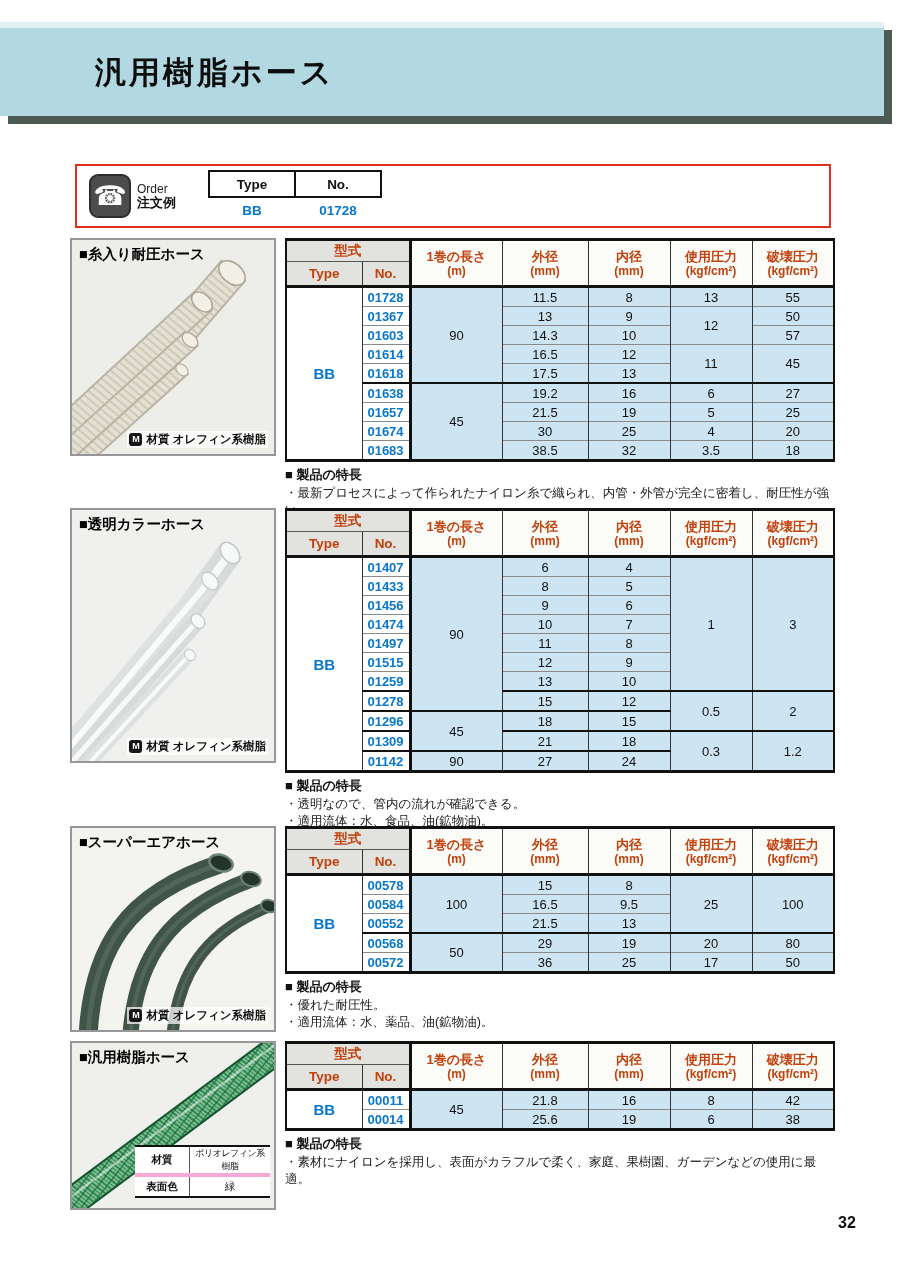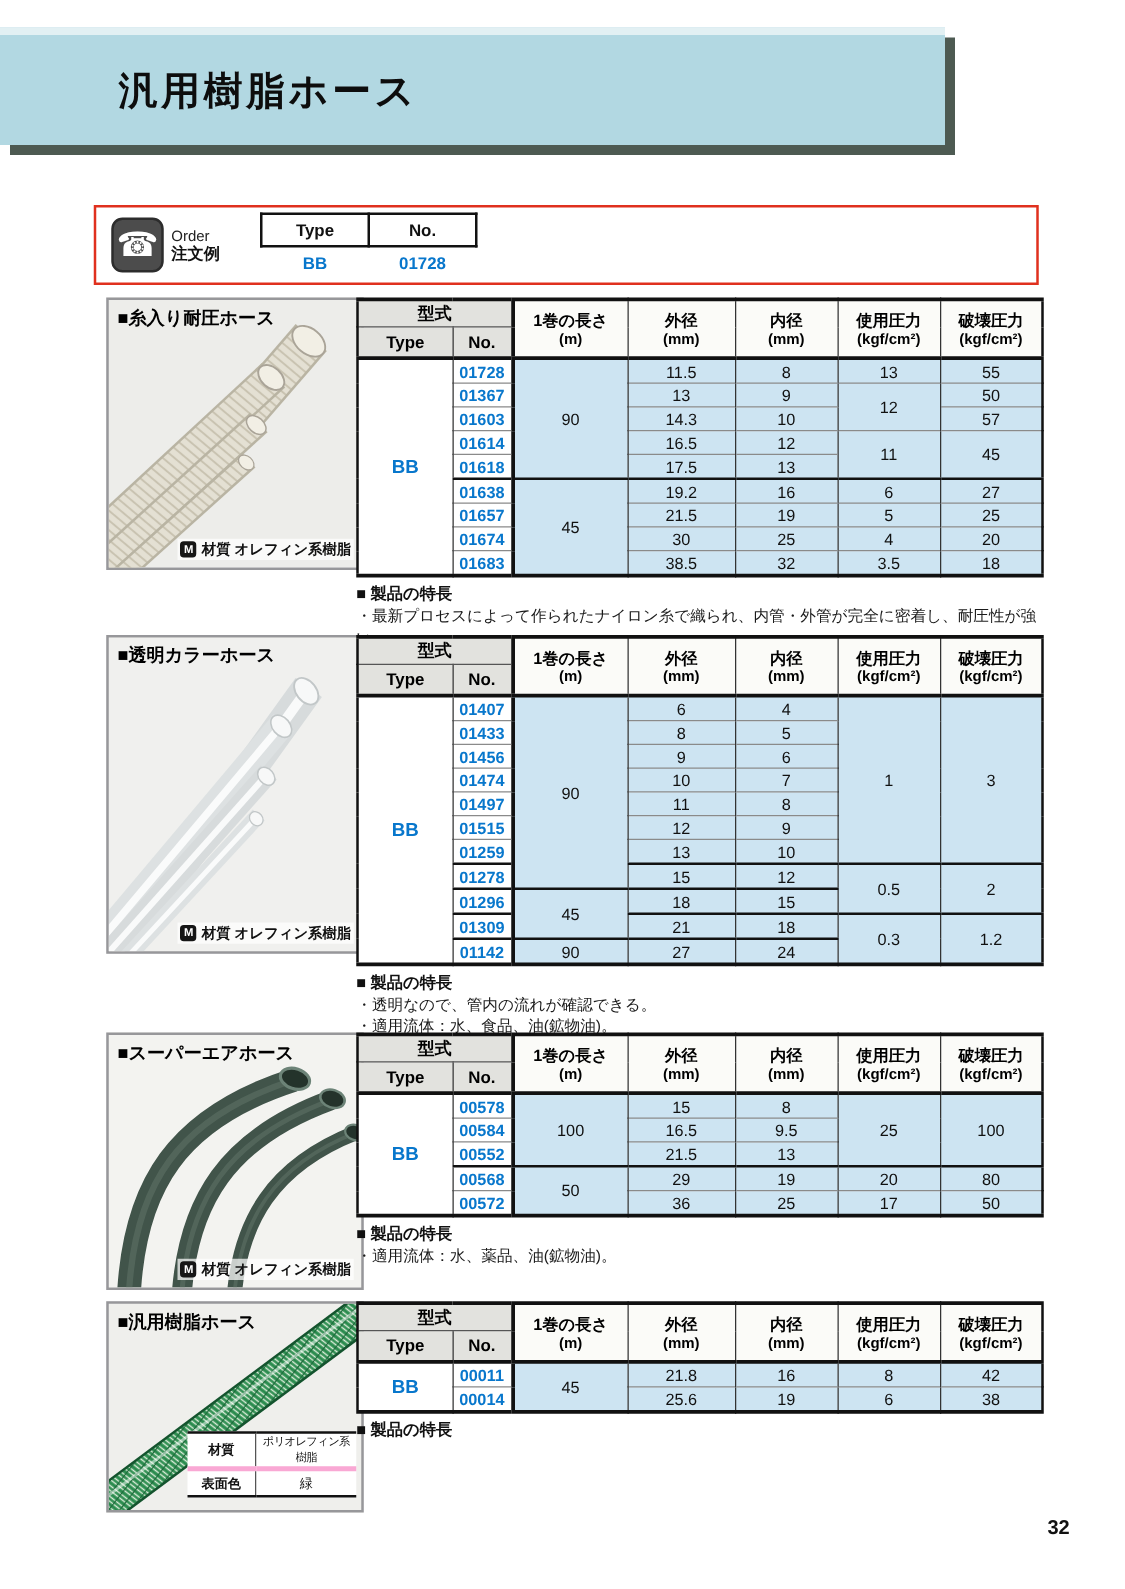--- a/index.html
+++ b/index.html
@@ -2,21 +2,21 @@
 <html><head>
 <meta charset="utf-8">
 <style>
   html,body{margin:0;padding:0;}
   body{
     width:900px;height:1271px;position:relative;overflow:hidden;background:#ffffff;
     font-family:"Liberation Sans","DejaVu Sans",sans-serif;color:#111;
   }
   
   .banner{
-    position:absolute;left:0;top:22px;width:756px;height:88px;
+    position:absolute;left:0;top:22px;width:884px;height:88px;
     background:#b2d8e2;border-top:6px solid #e2f0f3;
     box-shadow:8px 8px 0 0 #4d5a52;
   }
   .banner-title{
     position:absolute;left:95px;top:24px;font-size:31px;font-weight:bold;
     letter-spacing:3px;color:#0d0d0d;
   }
   
   .order-box{
     position:absolute;left:75px;top:164px;width:752px;height:60px;
@@ -29,21 +29,21 @@
   }
   .order-labels{margin-left:6px;line-height:14px;}
   .order-label-en{font-size:12px;color:#222;}
   .order-label-ja{font-size:13px;font-weight:bold;}
   .order-table{margin-left:32px;border-collapse:collapse;text-align:center;}
   .order-table th{border:2px solid #111;width:82px;height:22px;font-size:13.5px;background:#fff;}
   .order-table td{border:none;height:22px;font-size:13.5px;font-weight:bold;color:#0877cc;}
   
   .section{position:absolute;left:70px;width:760px;}
   .imgbox{
-    position:absolute;left:15px;top:0;width:206px;box-sizing:border-box;
+    position:absolute;left:0;top:0;width:206px;box-sizing:border-box;
     border:2px solid #97979a;background:#eeeeeb;overflow:hidden;
   }
   .imgbox svg{position:absolute;left:0;top:0;}
   .imgbox-title{
     position:absolute;left:7px;top:5px;font-size:14.5px;font-weight:bold;color:#000;z-index:3;
   }
   .material-note{
     position:absolute;right:6px;bottom:6px;z-index:3;font-size:11.5px;font-weight:bold;
     background:rgba(255,255,255,0.72);padding:1px 2px;white-space:nowrap;
     display:flex;align-items:center;
@@ -63,21 +63,21 @@
   .material-mini td.ml{font-weight:bold;width:50px;border-right:1px solid #555;}
   .material-mini td.mv{width:76px;}
   .material-mini td.small{font-size:9px;letter-spacing:-0.5px;}
   .rightcol{position:absolute;left:215px;top:0;width:548px;}
   
   table.spec{
     border-collapse:collapse;table-layout:fixed;width:548px;
     border-top:3px solid #111;border-bottom:3px solid #111;
     border-left:2px solid #111;border-right:2px solid #111;
   }
-  .spec th{font-weight:bold;color:#000000;padding:0;}
+  .spec th{font-weight:bold;color:#c2410c;padding:0;}
   .spec .hcell{background:#fbfbf8;border:1.5px solid #333;}
   .spec th.model,.spec th.typeh,.spec th.noh{background:#e2e2de;}
   .spec th.model{height:20px;font-size:13.5px;border-bottom:1px solid #555;border-right:3px solid #111;}
   .spec th.typeh,.spec th.noh{height:23px;font-size:13.5px;border-bottom:3px solid #111;}
   .spec th.noh{border-right:3px solid #111;}
   .spec th.vh{border-bottom:3px solid #111;}
   .hl1{font-size:13px;line-height:15px;}
   .hl2{font-size:12px;line-height:14px;}
   .spec td{
     height:18px;font-size:13px;text-align:center;background:#cde4f2;padding:0;
@@ -504,20 +504,21 @@
             <td class="col-od">36</td>
             <td class="col-idm">25</td>
             <td class="col-wp">17</td>
             <td class="col-bp">50</td>
           </tr>
         </tbody>
     </table>
     <div class="features">
       <div class="feat-h">■ 製品の特長</div>
       <div>
+          <div class="feat-line">・優れた耐圧性。</div>
           <div class="feat-line">・適用流体：水、薬品、油(鉱物油)。</div>
         </div>
     </div>
   </div>
 </div>
 
 <div class="section" style="top:1041px;">
   <div class="imgbox" style="height:169px;">
     <svg width="202" height="165" viewBox="0 0 202 165">
       <defs>
@@ -600,17 +601,20 @@
             <td class="col-no">00014</td>
             <td class="col-od">25.6</td>
             <td class="col-idm">19</td>
             <td class="col-wp">6</td>
             <td class="col-bp">38</td>
           </tr>
         </tbody>
     </table>
     <div class="features">
       <div class="feat-h">■ 製品の特長</div>
+      <div>
+          <div class="feat-line">・素材にナイロンを採用し、表面がカラフルで柔く、家庭、果樹園、ガーデンなどの使用に最適。</div>
+        </div>
     </div>
   </div>
 </div>
 
 <div class="page-num">32</div>
 
 </body></html>

